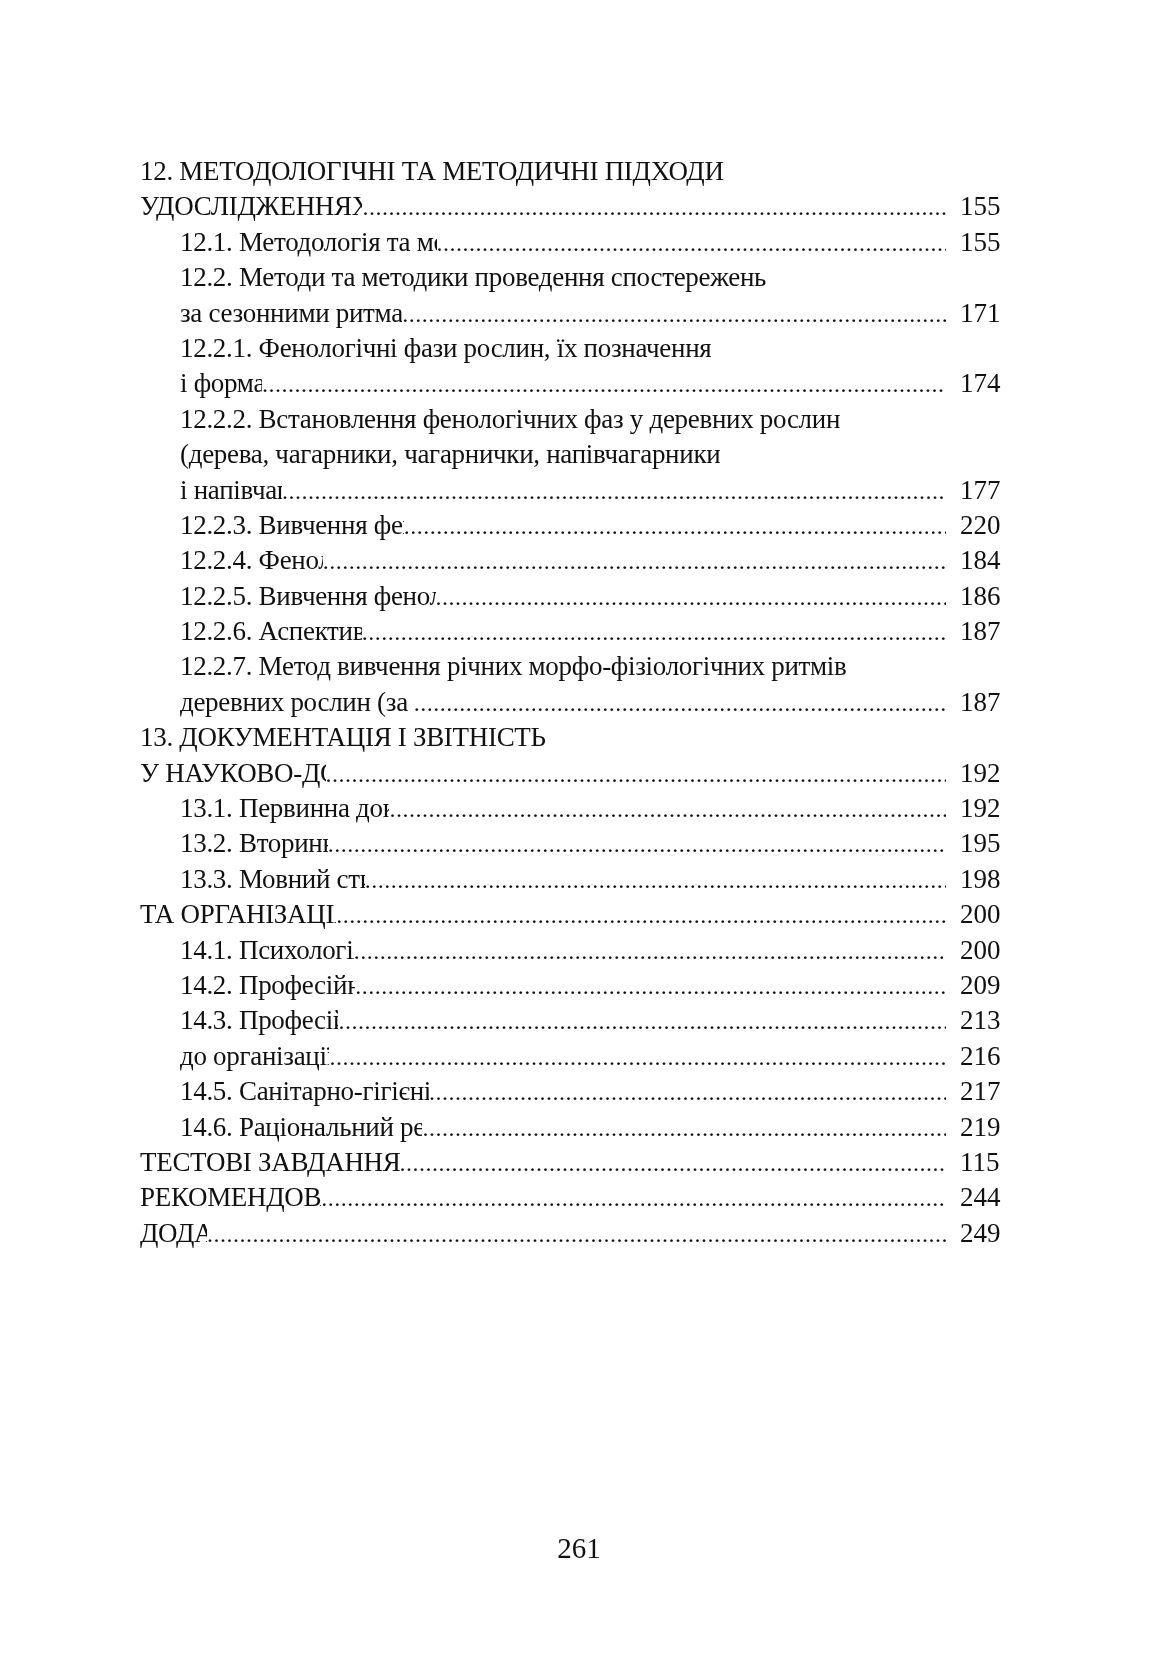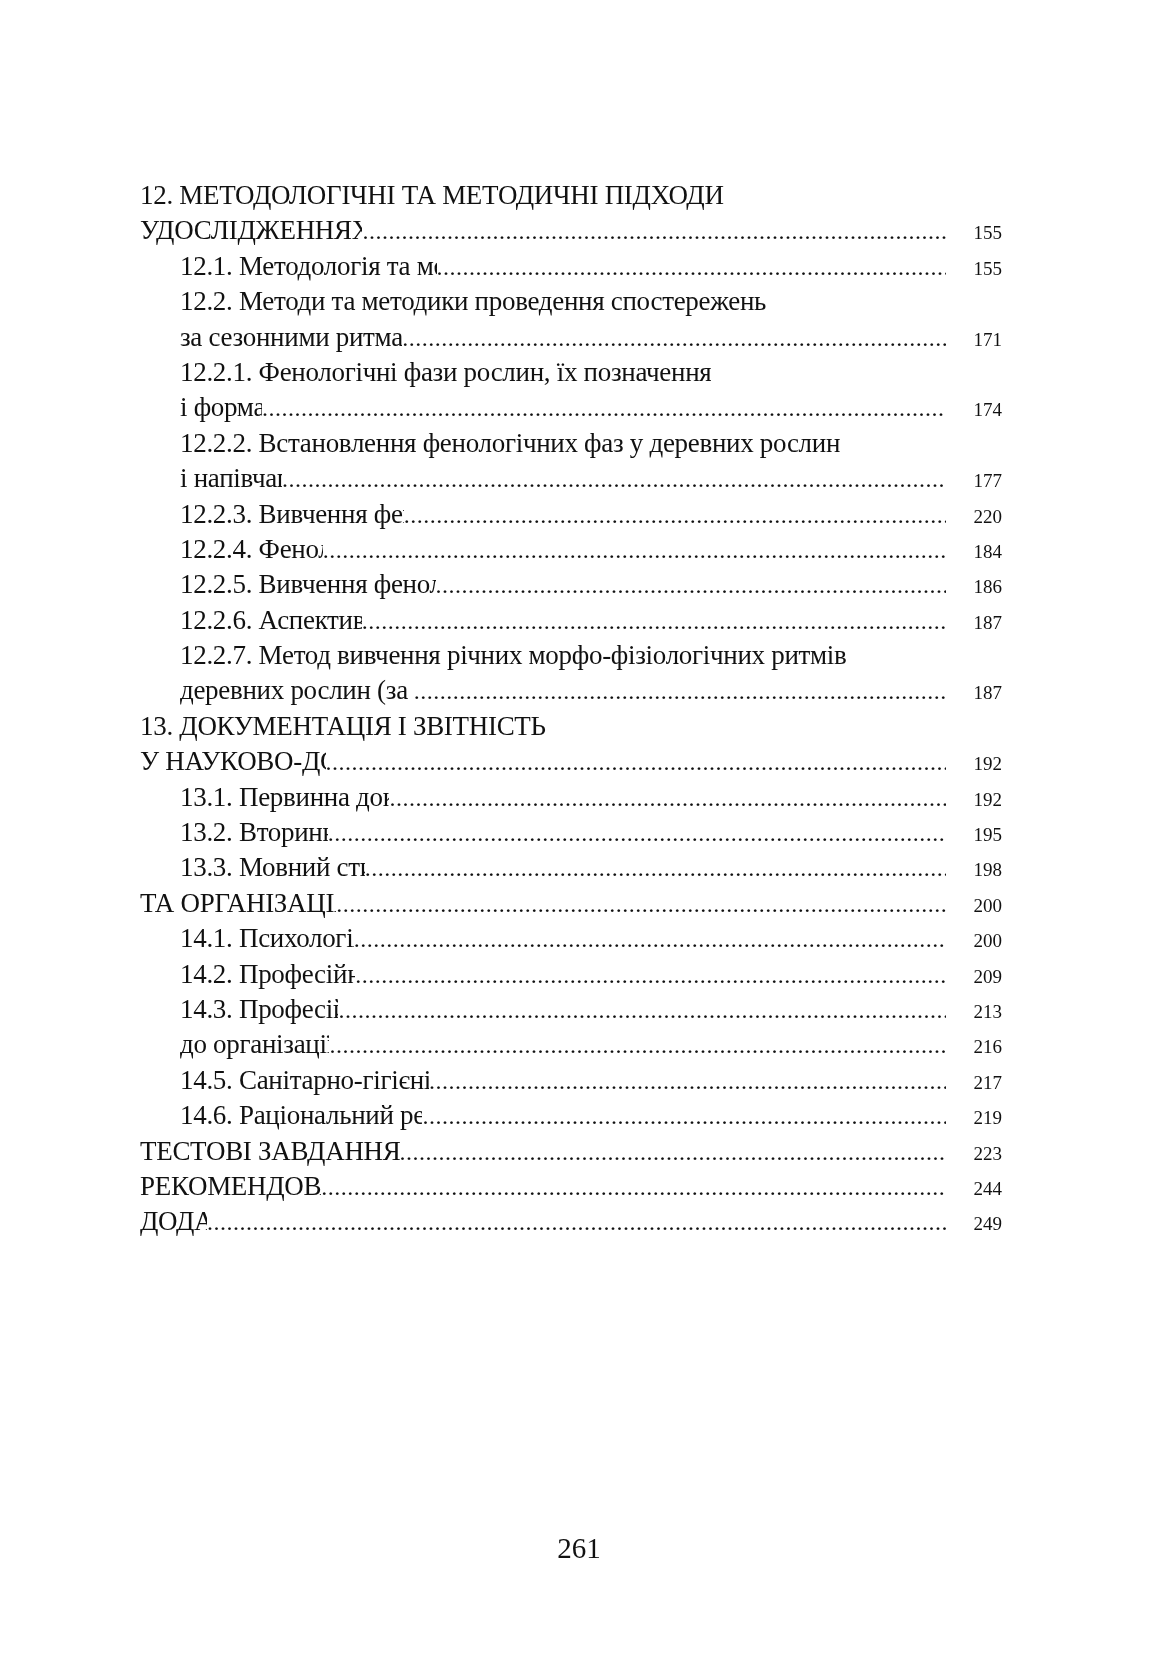--- a/index.html
+++ b/index.html
@@ -13,21 +13,20 @@
       position: relative;
       overflow: hidden;
       font-family: "Liberation Serif", "DejaVu Serif", serif;
       color: #111111;
     }
     .toc {
       position: absolute;
       left: 140px;
       top: 154px;
       width: 862px;
-      margin-top: 24px;
     }
     .line {
       height: 35.4px;
       line-height: 35.4px;
       font-size: 27px;
       white-space: nowrap;
       display: flex;
       align-items: baseline;
       transform-origin: left center;
     }
@@ -45,22 +44,21 @@
       white-space: nowrap;
       letter-spacing: 0.5px;
       margin-right: 14px;
       font-size: 24px;
     }
     .line .leader::after {
       content: "..................................................................................................................................................................................................................";
     }
     .line .page {
       flex: 0 0 42px;
-      text-align: right;
-      font-size: 19px;
+      font-size: 27px;
     }
     .footer {
       position: absolute;
       left: 0;
       width: 1158px;
       top: 1532px;
       text-align: center;
       font-size: 29px;
       font-weight: normal;
       font-family: "Liberation Serif", "DejaVu Serif", serif;
@@ -96,20 +94,23 @@
     </div>
   <div class="line indent">
       <span class="wrap-txt">і форма обліку</span>
       <span class="leader"></span>
       <span class="page">174</span>
     </div>
   <div class="line indent">
       <span class="wrap-txt">12.2.2. Встановлення фенологічних фаз у деревних рослин</span>
     </div>
   <div class="line indent">
+      <span class="wrap-txt">(дерева, чагарники, чагарнички, напівчагарники</span>
+    </div>
+  <div class="line indent">
       <span class="wrap-txt">і  напівчагарнички)</span>
       <span class="leader"></span>
       <span class="page">177</span>
     </div>
   <div class="line indent">
       <span class="wrap-txt">12.2.3. Вивчення фенології рослинних угруповань</span>
       <span class="leader"></span>
       <span class="page">220</span>
     </div>
   <div class="line indent">
@@ -189,21 +190,21 @@
       <span class="page">217</span>
     </div>
   <div class="line indent">
       <span class="wrap-txt">14.6. Раціональний режим праці та відпочинку науковця</span>
       <span class="leader"></span>
       <span class="page">219</span>
     </div>
   <div class="line">
       <span class="wrap-txt">ТЕСТОВІ ЗАВДАННЯ ДЛЯ САМОКОНТРОЛЮ ЗНАНЬ</span>
       <span class="leader"></span>
-      <span class="page">223</span>
+      <span class="page">115</span>
     </div>
   <div class="line">
       <span class="wrap-txt">РЕКОМЕНДОВАНА ЛІТЕРАТУРА</span>
       <span class="leader"></span>
       <span class="page">244</span>
     </div>
   <div class="line">
       <span class="wrap-txt">ДОДАТОК</span>
       <span class="leader"></span>
       <span class="page">249</span>

